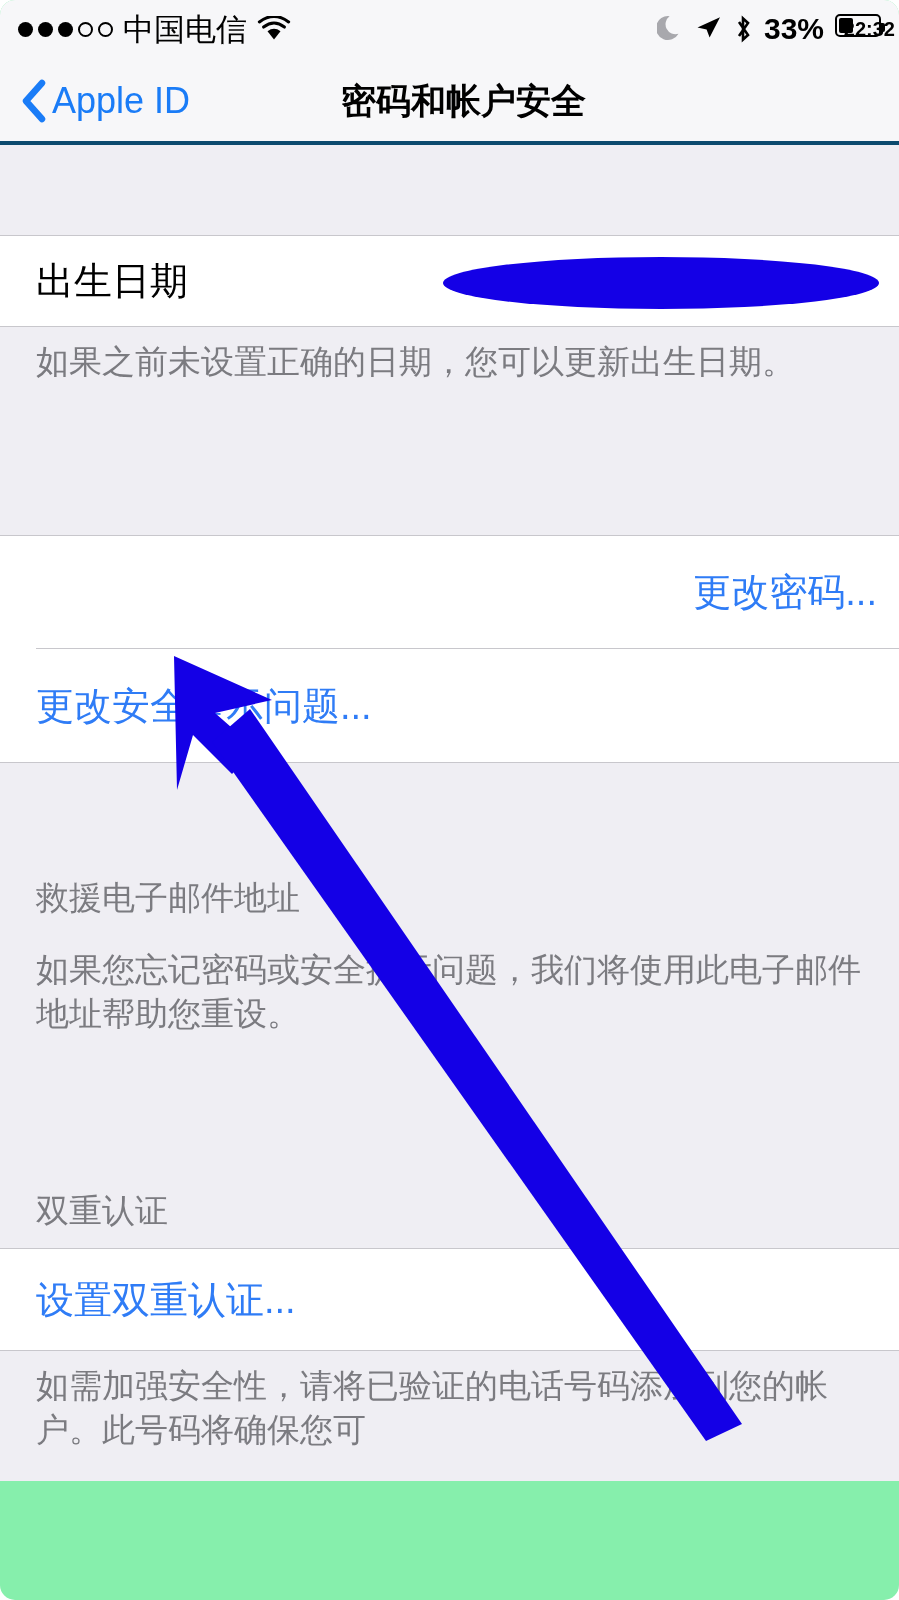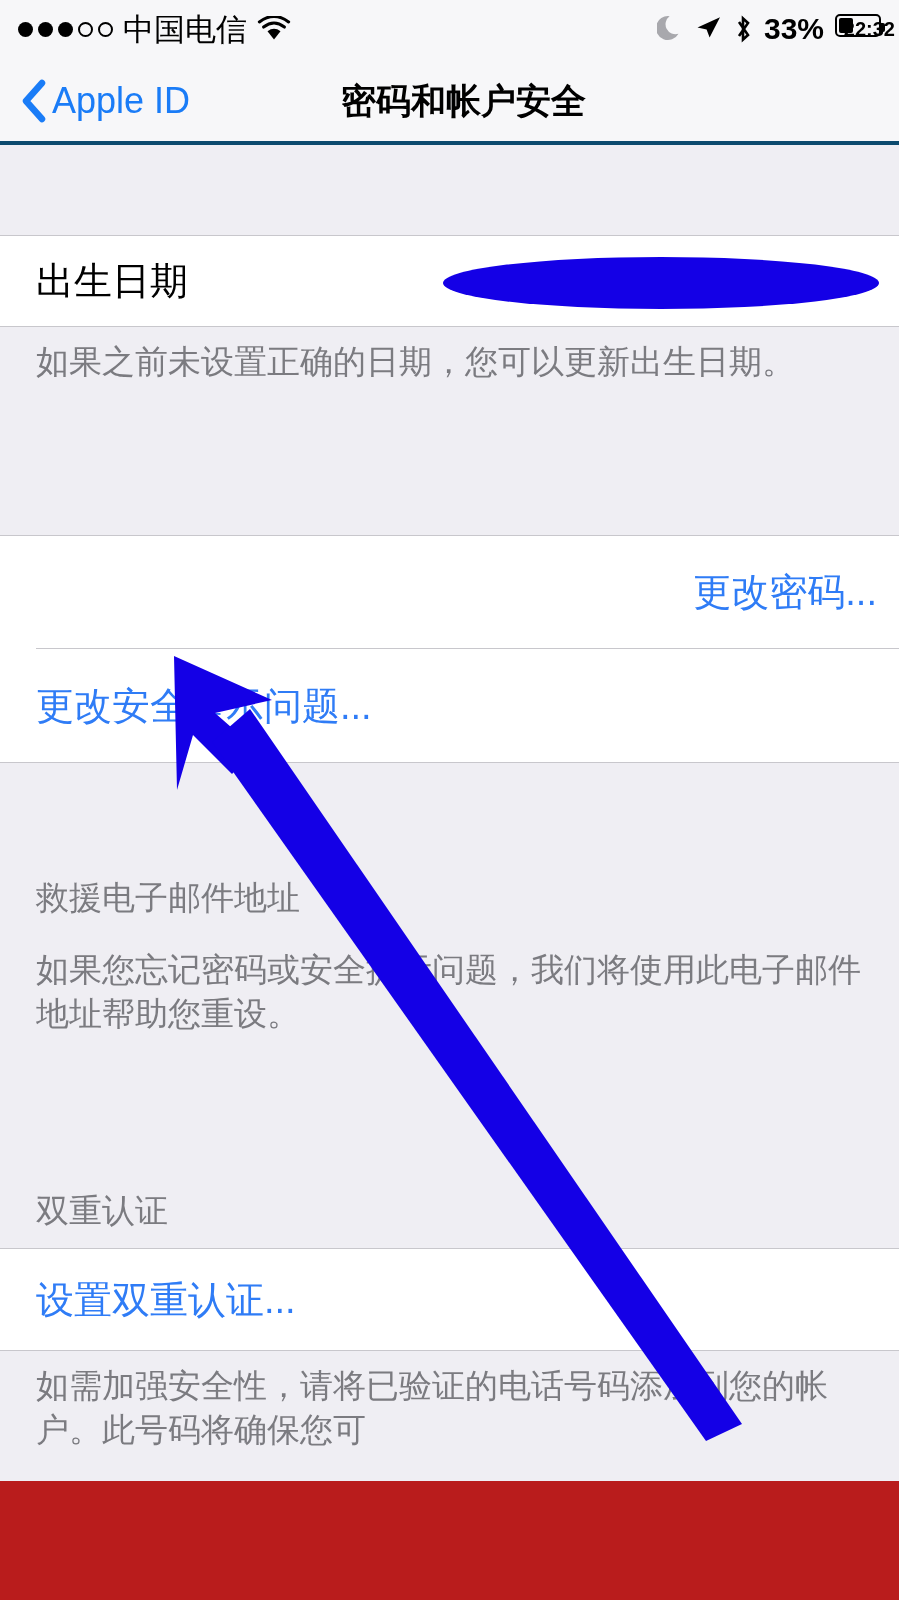--- a/index.html
+++ b/index.html
@@ -9,21 +9,22 @@
   }
   body {
     font-family: "Liberation Sans", "DejaVu Sans", sans-serif;
     -webkit-font-smoothing: antialiased;
   }
   #screen {
     position: relative;
     width: 899px;
     height: 1600px;
     overflow: hidden;
-    background: #b91c1c;
+    background: #86efac;
+    border-radius: 15px;
   }
 
   
   .statusbar {
     position: absolute;
     top: 0; left: 0;
     width: 899px;
     height: 58px;
     background: #f7f7f9;
     display: flex;

